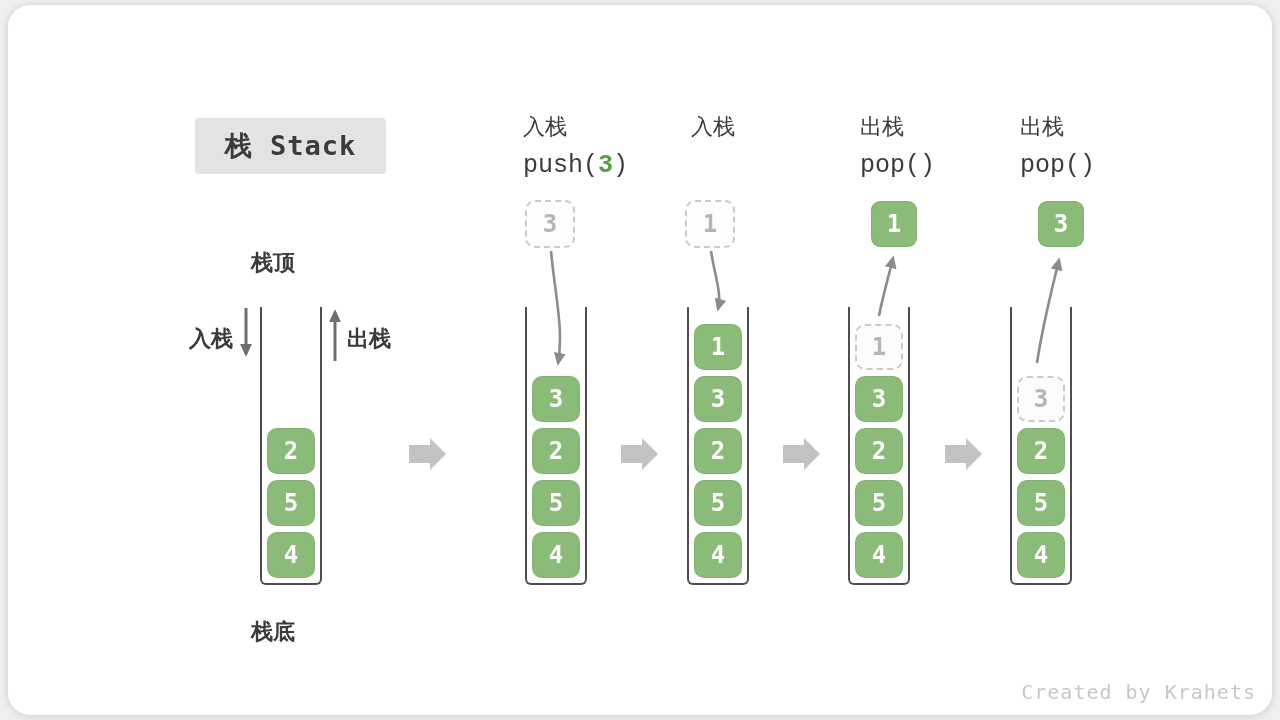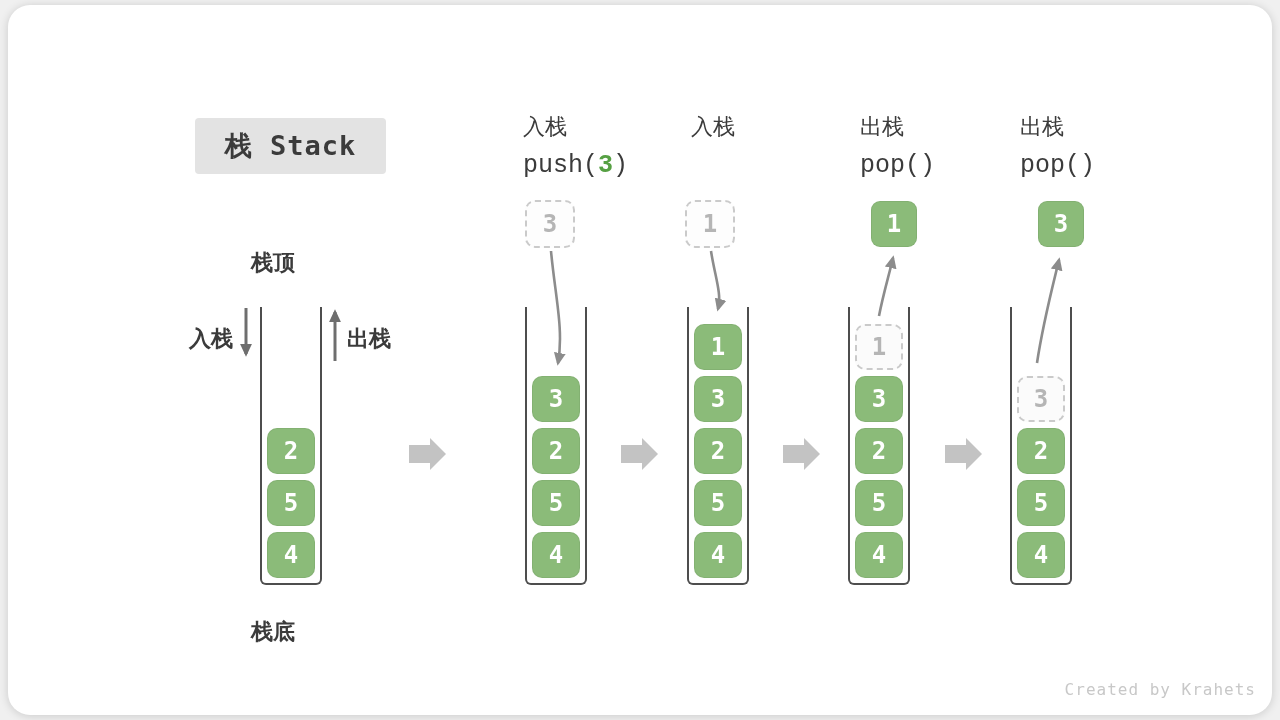--- a/index.html
+++ b/index.html
@@ -71,21 +71,21 @@
   .stack-item.dashed{
     background:#fbfbfb; color:var(--ghost-text); border-radius:10px;
     border:2px dashed var(--ghost-border);
   }
   
   .overlay{position:absolute; left:0; top:0; width:1280px; height:720px; pointer-events:none; z-index:5;}
   
   .watermark{
     left:940px; top:675px; width:308px; text-align:right;
     font-family:"DejaVu Sans Mono","Liberation Mono",monospace;
-    font-size:16px; letter-spacing:1px; color:var(--watermark);
+    font-size:20px; letter-spacing:1px; color:var(--watermark);
   }
 </style>
 </head>
 <body>
 
 <div class="card">
 
   <div class="abs title-box">栈 Stack</div>
 
   <div class="abs zh-label lbl-top">栈顶</div>

